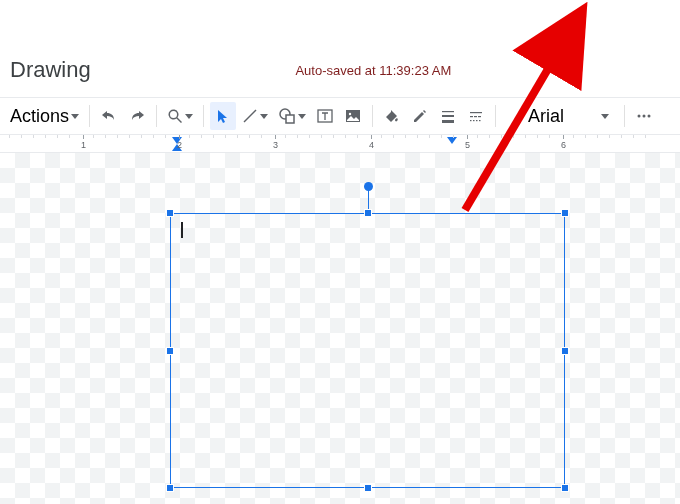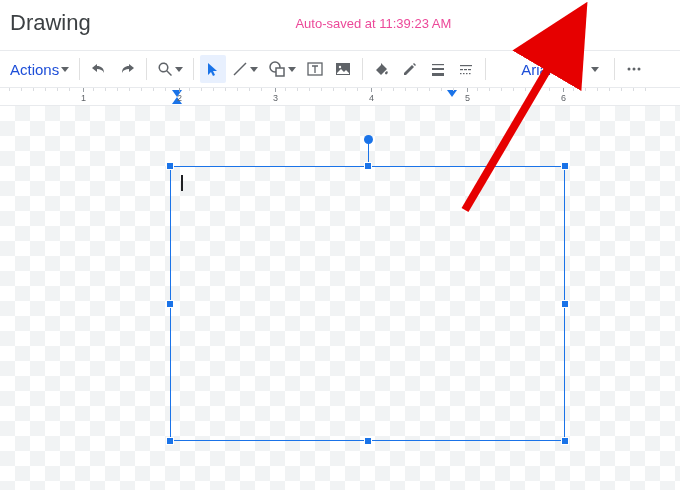--- a/index.html
+++ b/index.html
@@ -1,27 +1,27 @@
 <!DOCTYPE html>
 <html><head>
 <meta charset="utf-8">
 <style>
   * { box-sizing: border-box; margin: 0; padding: 0; }
   html, body { width: 680px; height: 504px; font-family: Arial, sans-serif; background: #fff; overflow: hidden; }
 
-  .header { display: flex; align-items: center; padding: 10px 18px 14px 10px; }
+  .header { display: flex; align-items: center; padding: 10px 18px 14px 10px; margin-top: 47px; }
   .title { font-size: 22px; color: #3c4043; font-weight: 400; }
-  .status { flex: 1; text-align: center; font-size: 13px; color: #ec4899; margin-left:-30px;padding-left:24px;}
+  .status { flex: 1; text-align: center; font-size: 13px; color: #7f1d1d; margin-left:-30px;padding-left:24px;}
   .save-btn { background: #1a73e8; color: #fff; border: none; border-radius: 4px; padding: 9px 20px; font-size: 14px; font-weight: 500; cursor: pointer; font-family: inherit; }
 
   .toolbar { display: flex; align-items: center; padding: 4px 6px; border-top: 1px solid #e8eaed; border-bottom: 1px solid #e8eaed; background: #fff; gap: 2px; }
   .tb-btn { display: inline-flex; align-items: center; justify-content: center; min-width: 26px; height: 28px; border: none; background: transparent; color: #5f6368; cursor: pointer; border-radius: 2px; padding: 0 4px; }
   .tb-btn.active { background: #e8f0fe; }
   .tb-btn svg { fill: #5f6368; }
-  .tb-text { font-size: 15px; color: #1d4ed8; }
+  .tb-text { font-size: 18px; color: #000000; }
   .sep { width: 1px; height: 22px; background: #e0e0e0; margin: 0 4px; }
   .dd-arrow { margin-left: 2px; }
   .font-box { display:inline-flex; align-items:center; min-width:88px; padding: 0 8px; height:28px; }
 
   .ruler { height: 18px; background: #fff; border-bottom: 1px solid #e8eaed; position: relative; font-size: 9px; color: #5f6368; }
   .ruler .tick { position: absolute; top: 0; height: 100%; display:flex; flex-direction:column; align-items:center; }
   .ruler .tick .line { width:1px; height:4px; background:#9aa0a6; }
   .ruler .tick .num { margin-top:1px; }
   .ruler .minor { position:absolute; top:0; width:1px; height:3px; background:#dadce0; }
   .ruler .marker { position:absolute; top:2px; }

